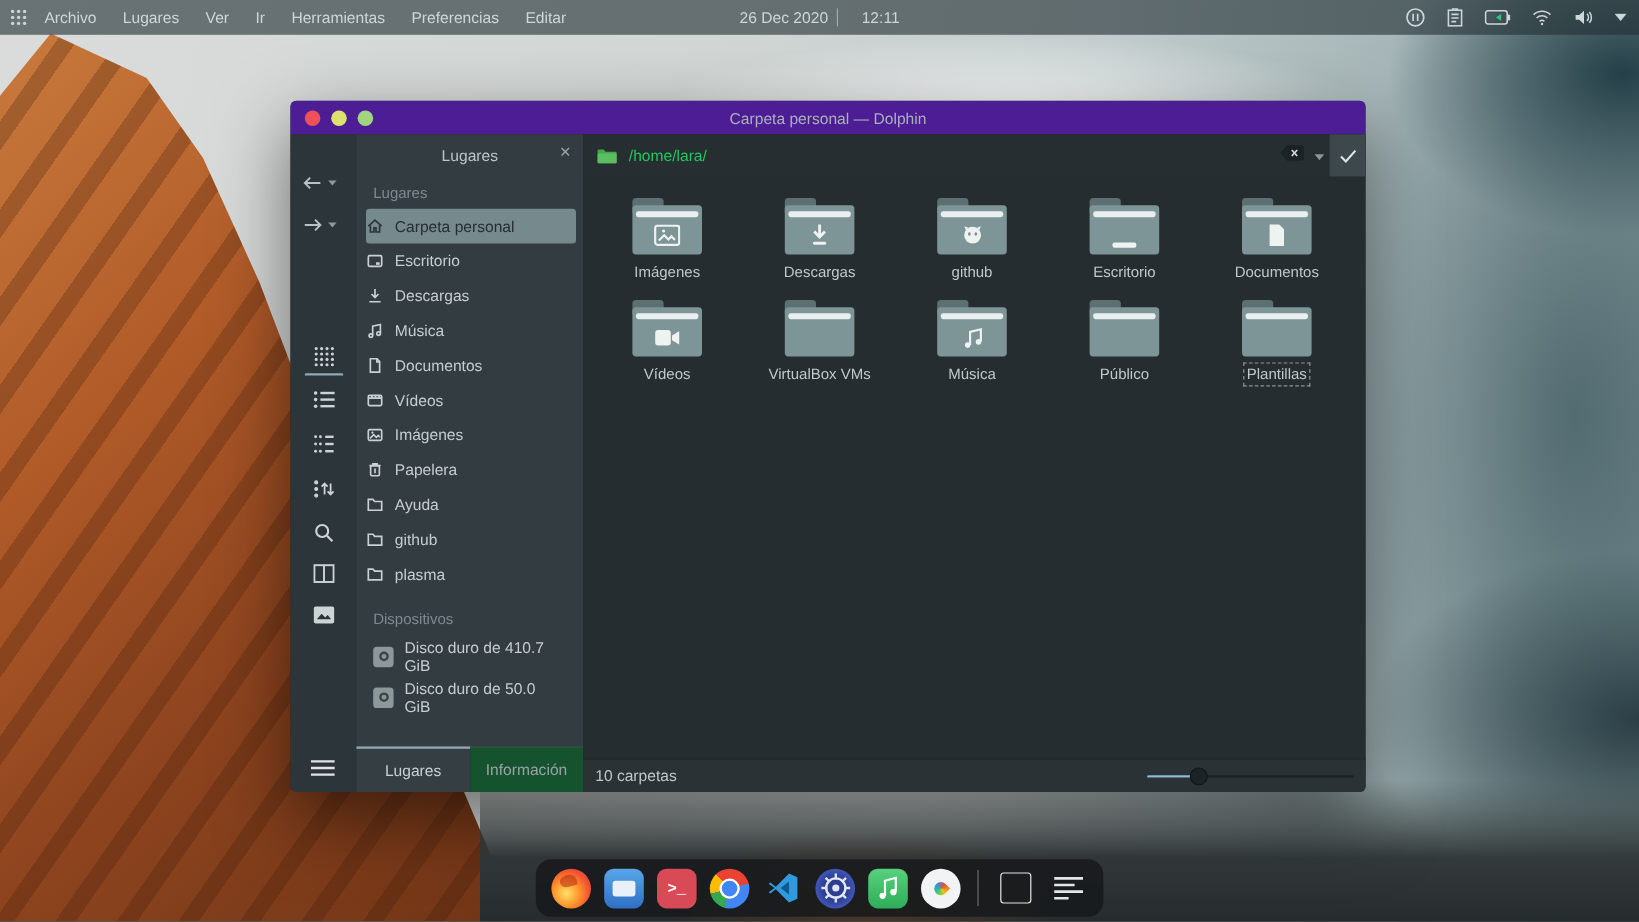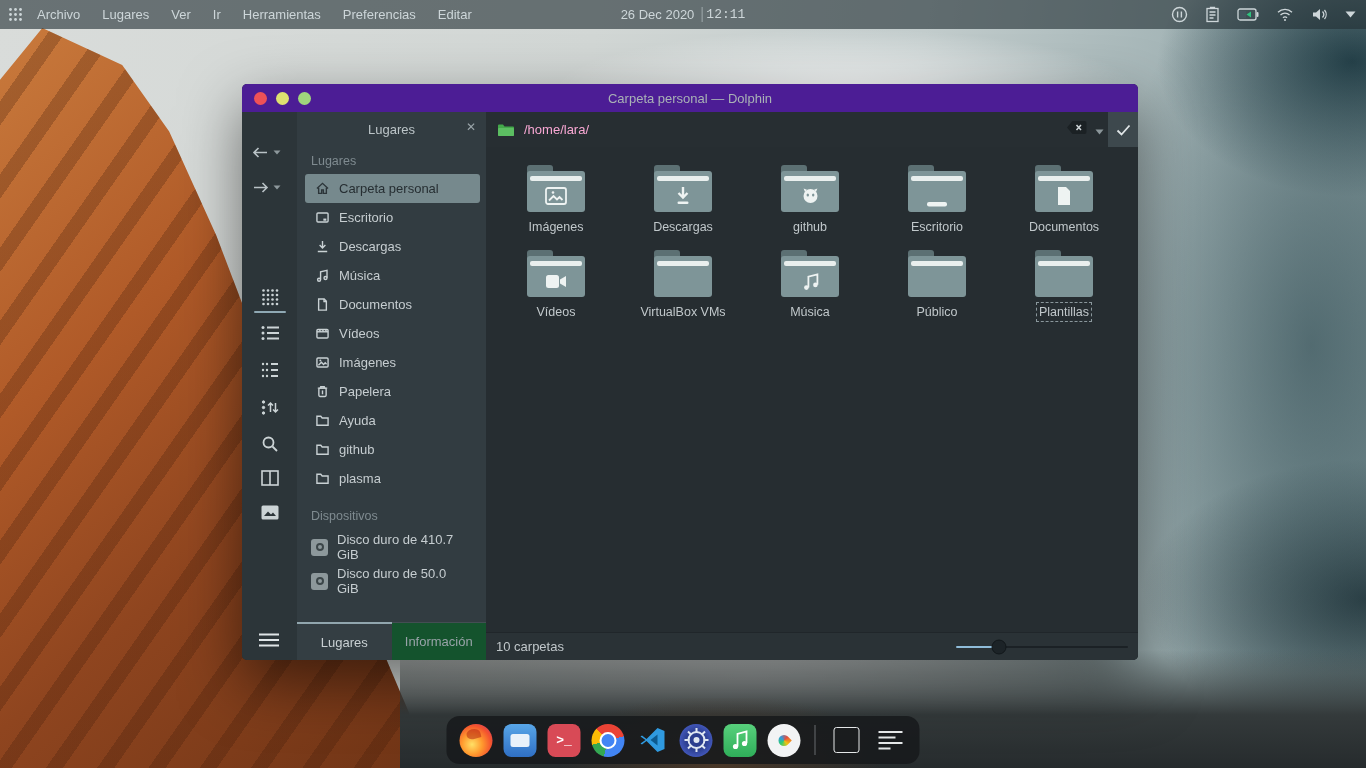--- a/index.html
+++ b/index.html
@@ -30,21 +30,21 @@
   .wp-bottom2 { position:absolute; left:560px; bottom:0; width:320px; height:70px;
     background:radial-gradient(ellipse at 50% 100%, rgba(82,58,38,.8), transparent 75%); }
 
   
   .menubar { position:absolute; left:0; top:0; width:1366px; height:29px;
     background:rgba(36,48,53,.62); display:flex; align-items:center; color:#cdd6d9; font-size:13px; z-index:30; }
   .mb-grid { margin:0 14px 0 8px; display:flex; }
   .menu-items { display:flex; gap:22px; }
   .menu-item { cursor:default; }
   .mb-clock { position:absolute; left:50%; transform:translateX(-50%); display:flex; align-items:center; gap:7px; }
-  .mb-time { border-left:1px solid rgba(210,220,224,.55); padding-left:4px;font-family:Liberation Mono, monospace; }
+  .mb-time { border-left:1px solid rgba(210,220,224,.55); padding-left:20px; }
   .tray { position:absolute; right:10px; top:0; height:29px; display:flex; align-items:center; gap:17px; }
   .tray svg { display:block; }
 
   
   .win { position:absolute; left:242px; top:84px; width:896px; height:576px; border-radius:5px;
     box-shadow:0 22px 60px rgba(0,0,0,.5); overflow:hidden; background:#262d31; z-index:20; }
   .titlebar { position:absolute; left:0; top:0; right:0; height:28px; background:#4c1d95;
     display:flex; align-items:center; justify-content:center; color:#a9b2b6; font-size:13px; }
   .tl { position:absolute; left:12px; top:7.5px; display:flex; gap:9px; }
   .tl span { width:13px; height:13px; border-radius:50%; display:block; }
@@ -53,21 +53,21 @@
   .strip { position:absolute; left:0; top:28px; bottom:0; width:55px; background:#2c3539; }
   .strip .nav { position:absolute; left:10px; display:flex; align-items:center; gap:4px; color:#b9c2c6; }
   .strip .tool { position:absolute; left:19px; width:18px; height:18px; color:#ccd4d6; }
   .tool-underline { position:absolute; left:12px; width:32px; height:2px; background:#8fa9b4; border-radius:1px; }
 
   
   .places { position:absolute; left:55px; top:28px; bottom:38px; width:189px; background:#323c41; color:#c6cdd0; }
   .places-head { position:relative; height:34px; display:flex; align-items:center; justify-content:center; font-size:13px; color:#bcc5c8; }
   .places-close { position:absolute; right:10px; top:9px; font-size:12px; color:#9aa5a9; line-height:1; }
   .sect { font-size:12.5px; color:#7f8b90; padding:8px 0 6px 14px; }
-  .pitem { display:flex; align-items:center; gap:9px; height:29px; padding-left:10px; font-size:13px;
+  .pitem { display:flex; align-items:center; gap:9px; height:29px; padding-left:0; font-size:13px;
     border-radius:3px; margin:0 6px 0 8px; }
   .pitem .picon { width:15px; height:15px; display:flex; color:#c9d1d4; flex:none; }
   .pitem[data-selected="true"] { background:#76898d; color:#262e32; }
   .pitem[data-selected="true"] .picon { color:#2c3539; }
   .dev { margin:2px 6px 2px 8px; padding-left:6px; height:32px; display:flex; align-items:center; gap:9px; font-size:13px; }
   .dev-ic { width:17px; height:17px; border-radius:3px; background:#8d989b; display:flex; align-items:center; justify-content:center; flex:none; }
   .dev-ic i { width:8px; height:8px; border:2px solid #3c4649; border-radius:50%; display:block; }
   .dev-label-wrap { flex:1; padding-right:10px; }
   .dev-bar { margin-top:3px; height:2px; background:#171c1f; border-radius:1px; position:relative; }
   .dev-fill { position:absolute; left:0; top:0; bottom:0; background:#a9cbe2; border-radius:1px; }
@@ -76,21 +76,21 @@
   .tabs { position:absolute; left:55px; bottom:0; width:189px; height:38px; display:flex; background:#272f33; }
   .tab { flex:1; display:flex; align-items:center; justify-content:center; font-size:13px; color:#98a3a8;
     border-top:1px solid #434e53; background:#14532d; }
   .tab[data-selected="true"] { background:#343e43; color:#c9d0d3; border-top:2px solid #91a6ae; }
   .strip-burger { position:absolute; left:17px; bottom:13px; width:20px; height:14px; color:#dfe5e7; }
 
   
   .main { position:absolute; left:244px; top:28px; right:0; bottom:0; background:#262d31; }
   .pathbar { position:absolute; left:0; top:0; right:0; height:35px; background:#272e32; display:flex; align-items:center; }
   .pb-folder { margin:0 10px 0 11px; display:flex; }
-  .pb-path { color:#f9a8d4; font-size:13px; }
+  .pb-path { color:#22c55e; font-size:13px; }
   .pb-right { position:absolute; right:34px; display:flex; align-items:center; gap:8px; }
   .pb-check { position:absolute; right:0; top:0; width:30px; height:35px; background:#3d484d;
     display:flex; align-items:center; justify-content:center; }
 
   .iconview { position:absolute; left:0; top:35px; right:0; bottom:28px; padding:18px 0 0 20px; }
   .frow { display:flex; gap:27px; margin-bottom:16px; }
   .folder-item { width:100px; display:flex; flex-direction:column; align-items:center; }
   .ficon { position:relative; width:58px; height:47px; }
   .ficon .tab-b { position:absolute; top:0; left:0; width:26px; height:12px; background:#5c7073; border-radius:3px 3px 0 0; }
   .ficon .body-b { position:absolute; top:6px; left:0; right:0; bottom:0; background:#7e9598; border-radius:3px; }

